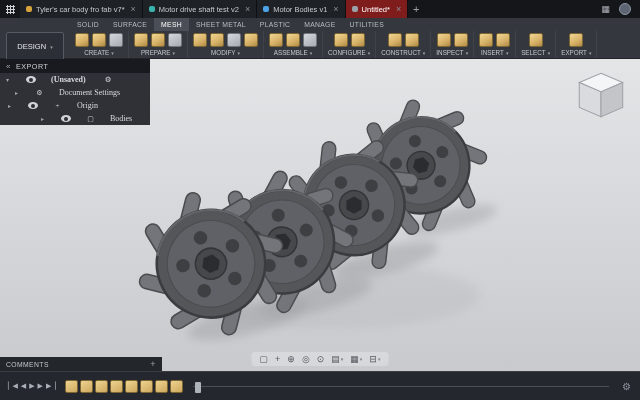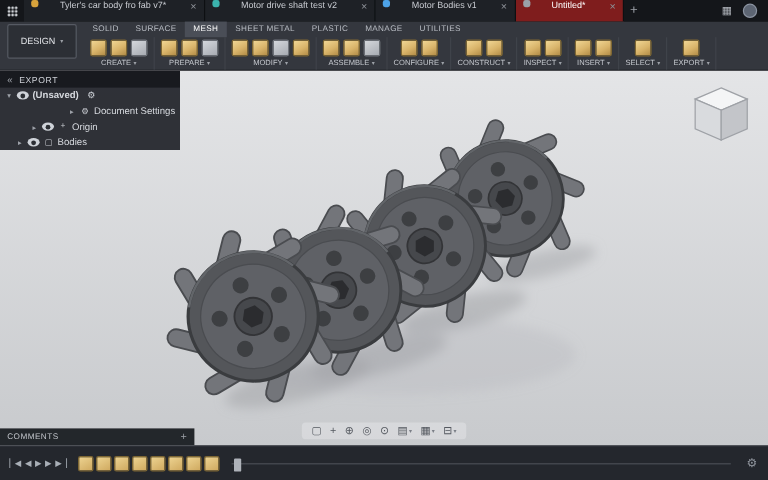--- a/index.html
+++ b/index.html
@@ -4,33 +4,33 @@
 <style>
   html,body{margin:0;padding:0;background:#000;}
   .app{width:640px;height:400px;overflow:hidden;display:flex;flex-direction:column;
        font-family:"Liberation Sans",sans-serif;-webkit-user-select:none;user-select:none;}
 
   
   .tabbar{height:18px;background:#14161a;display:flex;align-items:stretch;color:#c7cad0;flex:none;}
   .grid-btn{width:20px;display:flex;align-items:center;justify-content:center;cursor:pointer;}
   .grid-ic{width:9px;height:9px;background-image:radial-gradient(#cfd2d7 1px,transparent 1.3px);background-size:3px 3px;}
   #tabs{display:flex;min-width:0;}
-  .tab{display:flex;align-items:flex-start;gap:18px;padding:0 6px;background:#1e2126;border-right:1px solid #0d0f12;
+  .tab{display:flex;align-items:center;gap:4px;padding:0 6px;background:#1e2126;border-right:1px solid #0d0f12;
        font-size:7.5px;max-width:142px;white-space:nowrap;cursor:pointer;}
   .tab.active{background:#7f1d1d;color:#fff;}
   .tab-dot{width:6px;height:6px;border-radius:2px;flex:none;}
   .tab-label{overflow:hidden;text-overflow:ellipsis;}
   .tab-close{color:#8a8e95;font-size:9px;margin-left:2px;flex:none;}
   .newtab{width:16px;display:flex;align-items:center;justify-content:center;font-size:11px;color:#9da1a8;cursor:pointer;}
   .tabbar-right{margin-left:auto;display:flex;align-items:center;gap:9px;padding:0 9px;font-size:9px;color:#aeb2b9;}
   .avatar{width:10px;height:10px;border-radius:50%;background:#5d6573;border:1px solid #8b93a1;}
 
   
   .ribbon{height:40px;background:#34373e;position:relative;border-bottom:1px solid #222429;flex:none;}
-  .design-btn{position:absolute;left:6px;top:2px;width:56px;height:27px;border:1px solid #565a63;border-radius:2px;
+  .design-btn{position:absolute;left:6px;top:14px;width:56px;height:27px;border:1px solid #565a63;border-radius:2px;
        display:flex;align-items:center;justify-content:center;gap:4px;font-size:7.5px;color:#e3e5e9;background:#2c2f35;cursor:pointer;}
   .design-caret{font-size:5px;color:#9da1a8;}
   .ribbon-main{margin-left:70px;height:100%;display:flex;flex-direction:column;}
   #ctxTabs{display:flex;height:13px;align-items:stretch;}
   .ctx-tab{padding:0 7px;font-size:6.8px;color:#b9bdc4;display:flex;align-items:center;letter-spacing:.3px;cursor:pointer;}
   .ctx-tab.active{background:#4a4e57;color:#fff;}
   #groups{display:flex;flex:1;align-items:stretch;}
   .group{display:flex;flex-direction:column;align-items:center;justify-content:center;gap:2px;padding:0 5px;border-right:1px solid #3f434a;cursor:pointer;}
   .group-icons{display:flex;gap:3px;}
   .tool-cube{width:12px;height:12px;border-radius:2px;background:linear-gradient(150deg,#f0d694 0%,#d9b46a 55%,#b28c47 100%);border:1px solid #7e6733;}
@@ -40,21 +40,21 @@
 
   
   .canvas{flex:1;position:relative;background:linear-gradient(#e4e5e7,#c8cacd);overflow:hidden;}
   .model-svg{position:absolute;inset:0;width:100%;height:100%;}
 
   
   .browser{position:absolute;left:0;top:0;width:150px;background:rgba(33,36,42,.93);color:#d6d9de;font-size:8px;z-index:3;}
   .b-header{height:14px;display:flex;align-items:center;gap:5px;padding:0 6px;background:rgba(23,25,30,.96);
        font-size:7.2px;letter-spacing:.5px;color:#cdd0d6;}
   .b-collapse{color:#9da1a8;font-size:8px;cursor:pointer;}
-  .b-row{height:13px;display:flex;align-items:center;gap:3px;padding:0 4px;cursor:pointer;}
+  .b-row{height:13px;display:flex;align-items:center;gap:15px;padding:0 4px;cursor:pointer;font-family:Liberation Serif, serif;}
   .b-caret{width:7px;font-size:6px;color:#9da1a8;text-align:center;}
   .b-eye{width:10px;height:7px;background:#cfd3d9;border-radius:50%;position:relative;flex:none;}
   .b-eye::after{content:"";position:absolute;left:3px;right:3px;top:1.5px;bottom:1.5px;background:#2b2e33;border-radius:50%;}
   .b-icon{font-size:7px;color:#c6c9cf;width:9px;text-align:center;flex:none;}
   .b-label{white-space:nowrap;}
   .b-badge{margin-left:4px;font-size:7.5px;color:#cfd3d9;}
 
   
   .viewcube{position:absolute;right:8px;top:6px;width:62px;height:62px;z-index:3;cursor:pointer;}
 
@@ -359,38 +359,38 @@
       </div>
       <div id="browserRows">
   <div class="b-row" style="padding-left: 4px;">
     <span class="b-caret">▾</span>
     <span class="b-eye"></span>
 
     <span class="b-label" style="font-weight: 700;">(Unsaved)</span>
     <span class="b-badge">⚙</span>
   </div>
 
-  <div class="b-row" style="padding-left: 13px; justify-content: flex-end;">
+  <div class="b-row" style="padding-left: 13px;">
     <span class="b-caret">▸</span>
 
     <span class="b-icon">⚙</span>
     <span class="b-label">Document Settings</span>
 
   </div>
 
 
-  <div class="b-row" style="padding-left: 25px;">
+  <div class="b-row" style="padding-left: 6px;">
     <span class="b-caret">▸</span>
     <span class="b-eye"></span>
     <span class="b-icon">+</span>
     <span class="b-label">Origin</span>
 
   </div>
 
-  <div class="b-row" style="padding-left: 13px;">
+  <div class="b-row" style="padding-left: 13px; margin-left: 26px;">
     <span class="b-caret">▸</span>
     <span class="b-eye"></span>
     <span class="b-icon">▢</span>
     <span class="b-label">Bodies</span>
 
   </div>
 </div>
     </div>
 
     <svg class="viewcube" viewBox="0 0 60 60">

